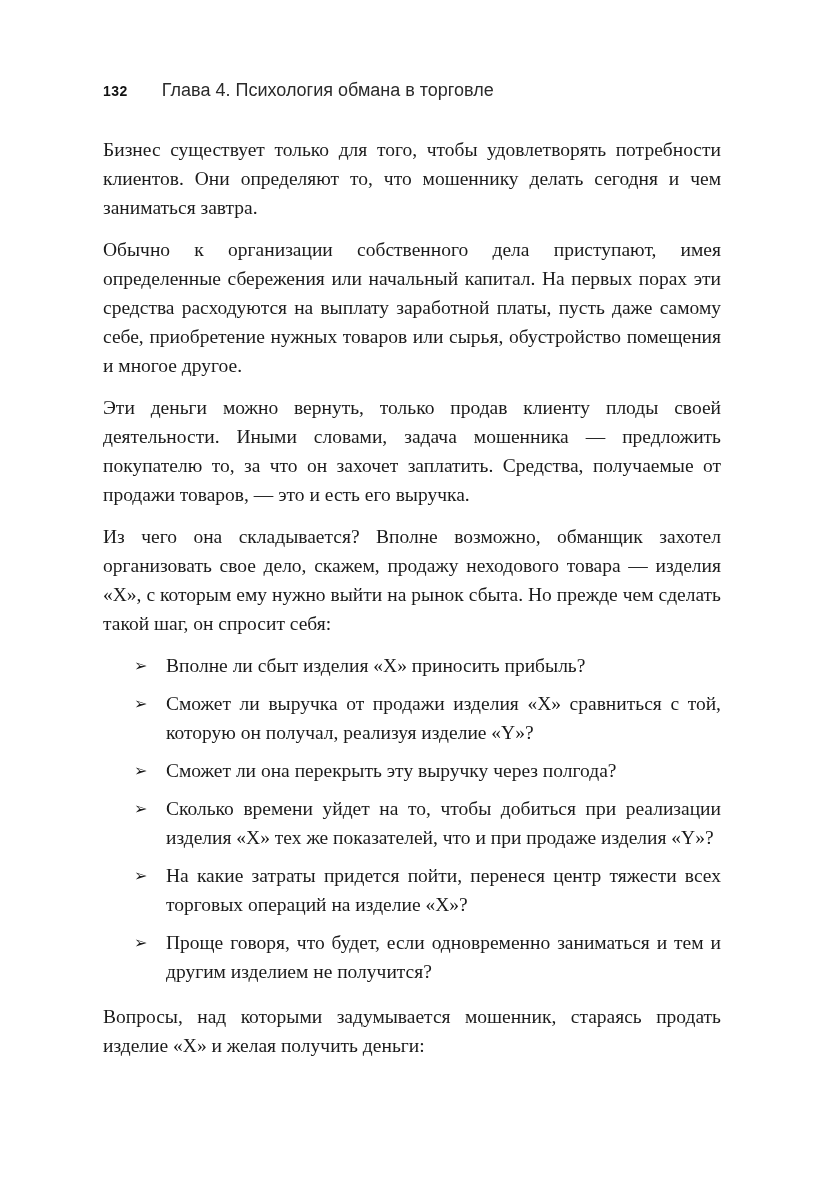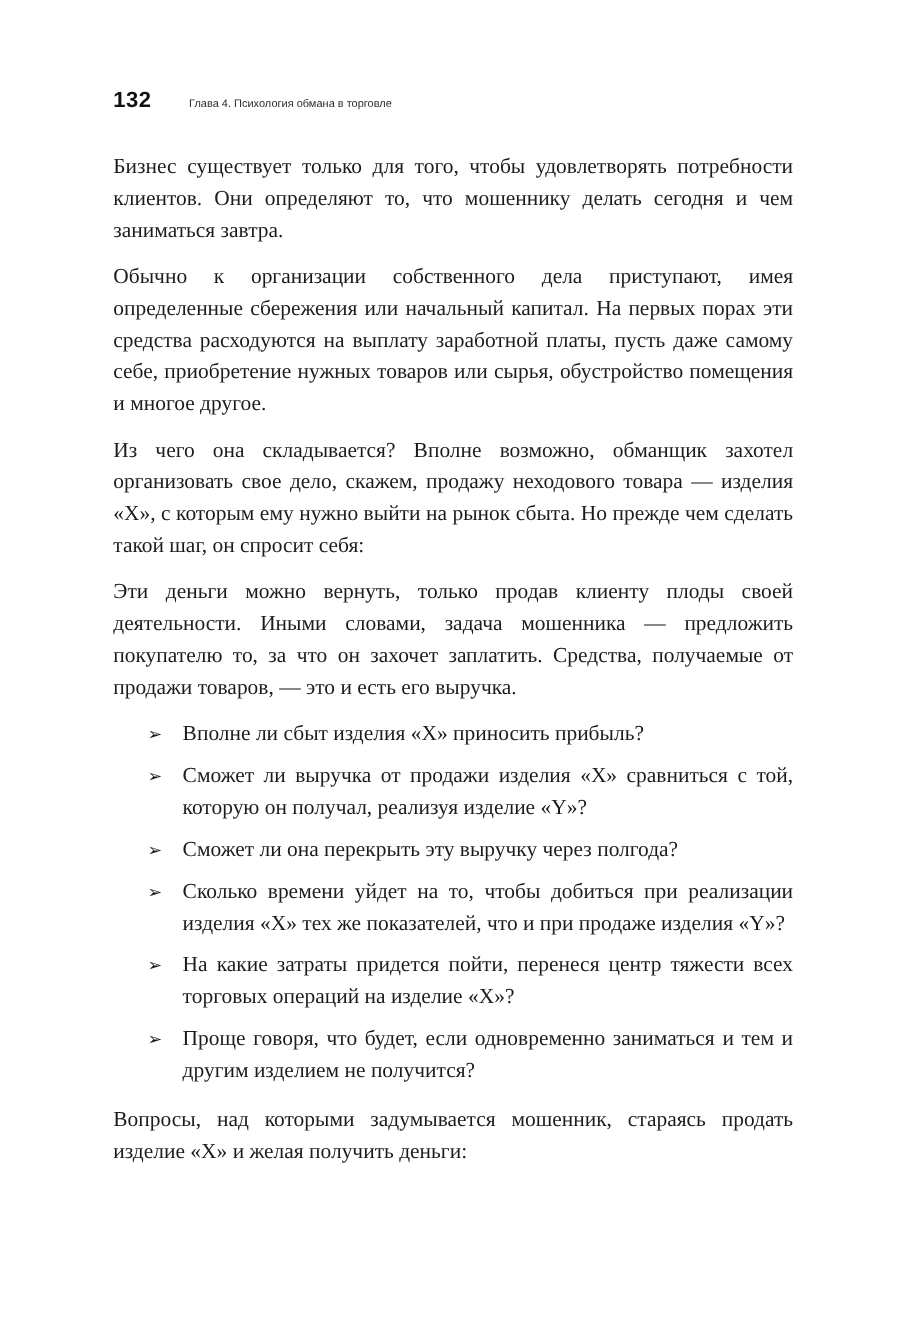--- a/index.html
+++ b/index.html
@@ -23,27 +23,27 @@
     width: 618px;
   }
   .running-head {
     display: flex;
     align-items: baseline;
     gap: 34px;
     margin-bottom: 34px;
     font-family: "Liberation Sans", "DejaVu Sans", sans-serif;
   }
   .page-number {
-    font-size: 20px;
+    font-size: 14px;
     font-weight: 700;
     letter-spacing: 0.5px;
     color: #111111;
   }
   .chapter-title {
-    font-size: 10px;
+    font-size: 18px;
     font-weight: 400;
     color: #2a2a2a;
   }
   .body-text p {
     margin: 0 0 13px 0;
     font-size: 19.5px;
     line-height: 29px;
     text-align: justify;
     hyphens: auto;
     -webkit-hyphens: auto;
@@ -83,22 +83,22 @@
 
     <div class="running-head">
       <span class="page-number">132</span>
       <span class="chapter-title">Глава 4. Психология обмана в торговле</span>
     </div>
 
     <div class="body-text">
 
       <p>Бизнес существует только для того, чтобы удовлетворять потребности клиентов. Они определяют то, что мошеннику делать сегодня и чем заниматься завтра.</p>
       <p>Обычно к организации собственного дела приступают, имея определенные сбережения или начальный капитал. На первых порах эти средства расходуются на выплату заработной платы, пусть даже самому себе, приобретение нужных товаров или сырья, обустройство помещения и многое другое.</p>
+      <p>Эти деньги можно вернуть, только продав клиенту плоды своей деятельности. Иными словами, задача мошенника — предложить покупателю то, за что он захочет заплатить. Средства, получаемые от продажи товаров, — это и есть его выручка.</p>
       <p>Из чего она складывается? Вполне возможно, обманщик захотел организовать свое дело, скажем, продажу неходового товара — изделия «X», с которым ему нужно выйти на рынок сбыта. Но прежде чем сделать такой шаг, он спросит себя:</p>
-      <p>Эти деньги можно вернуть, только продав клиенту плоды своей деятельности. Иными словами, задача мошенника — предложить покупателю то, за что он захочет заплатить. Средства, получаемые от продажи товаров, — это и есть его выручка.</p>
 
       <div class="bullet-list">
         <div class="list-item">
           <span class="bullet">➢</span>
           <span>Вполне ли сбыт изделия «X» приносить прибыль?</span>
         </div>
         <div class="list-item">
           <span class="bullet">➢</span>
           <span>Сможет ли выручка от продажи изделия «X» сравниться с той, которую он получал, реализуя изделие «Y»?</span>
         </div>

